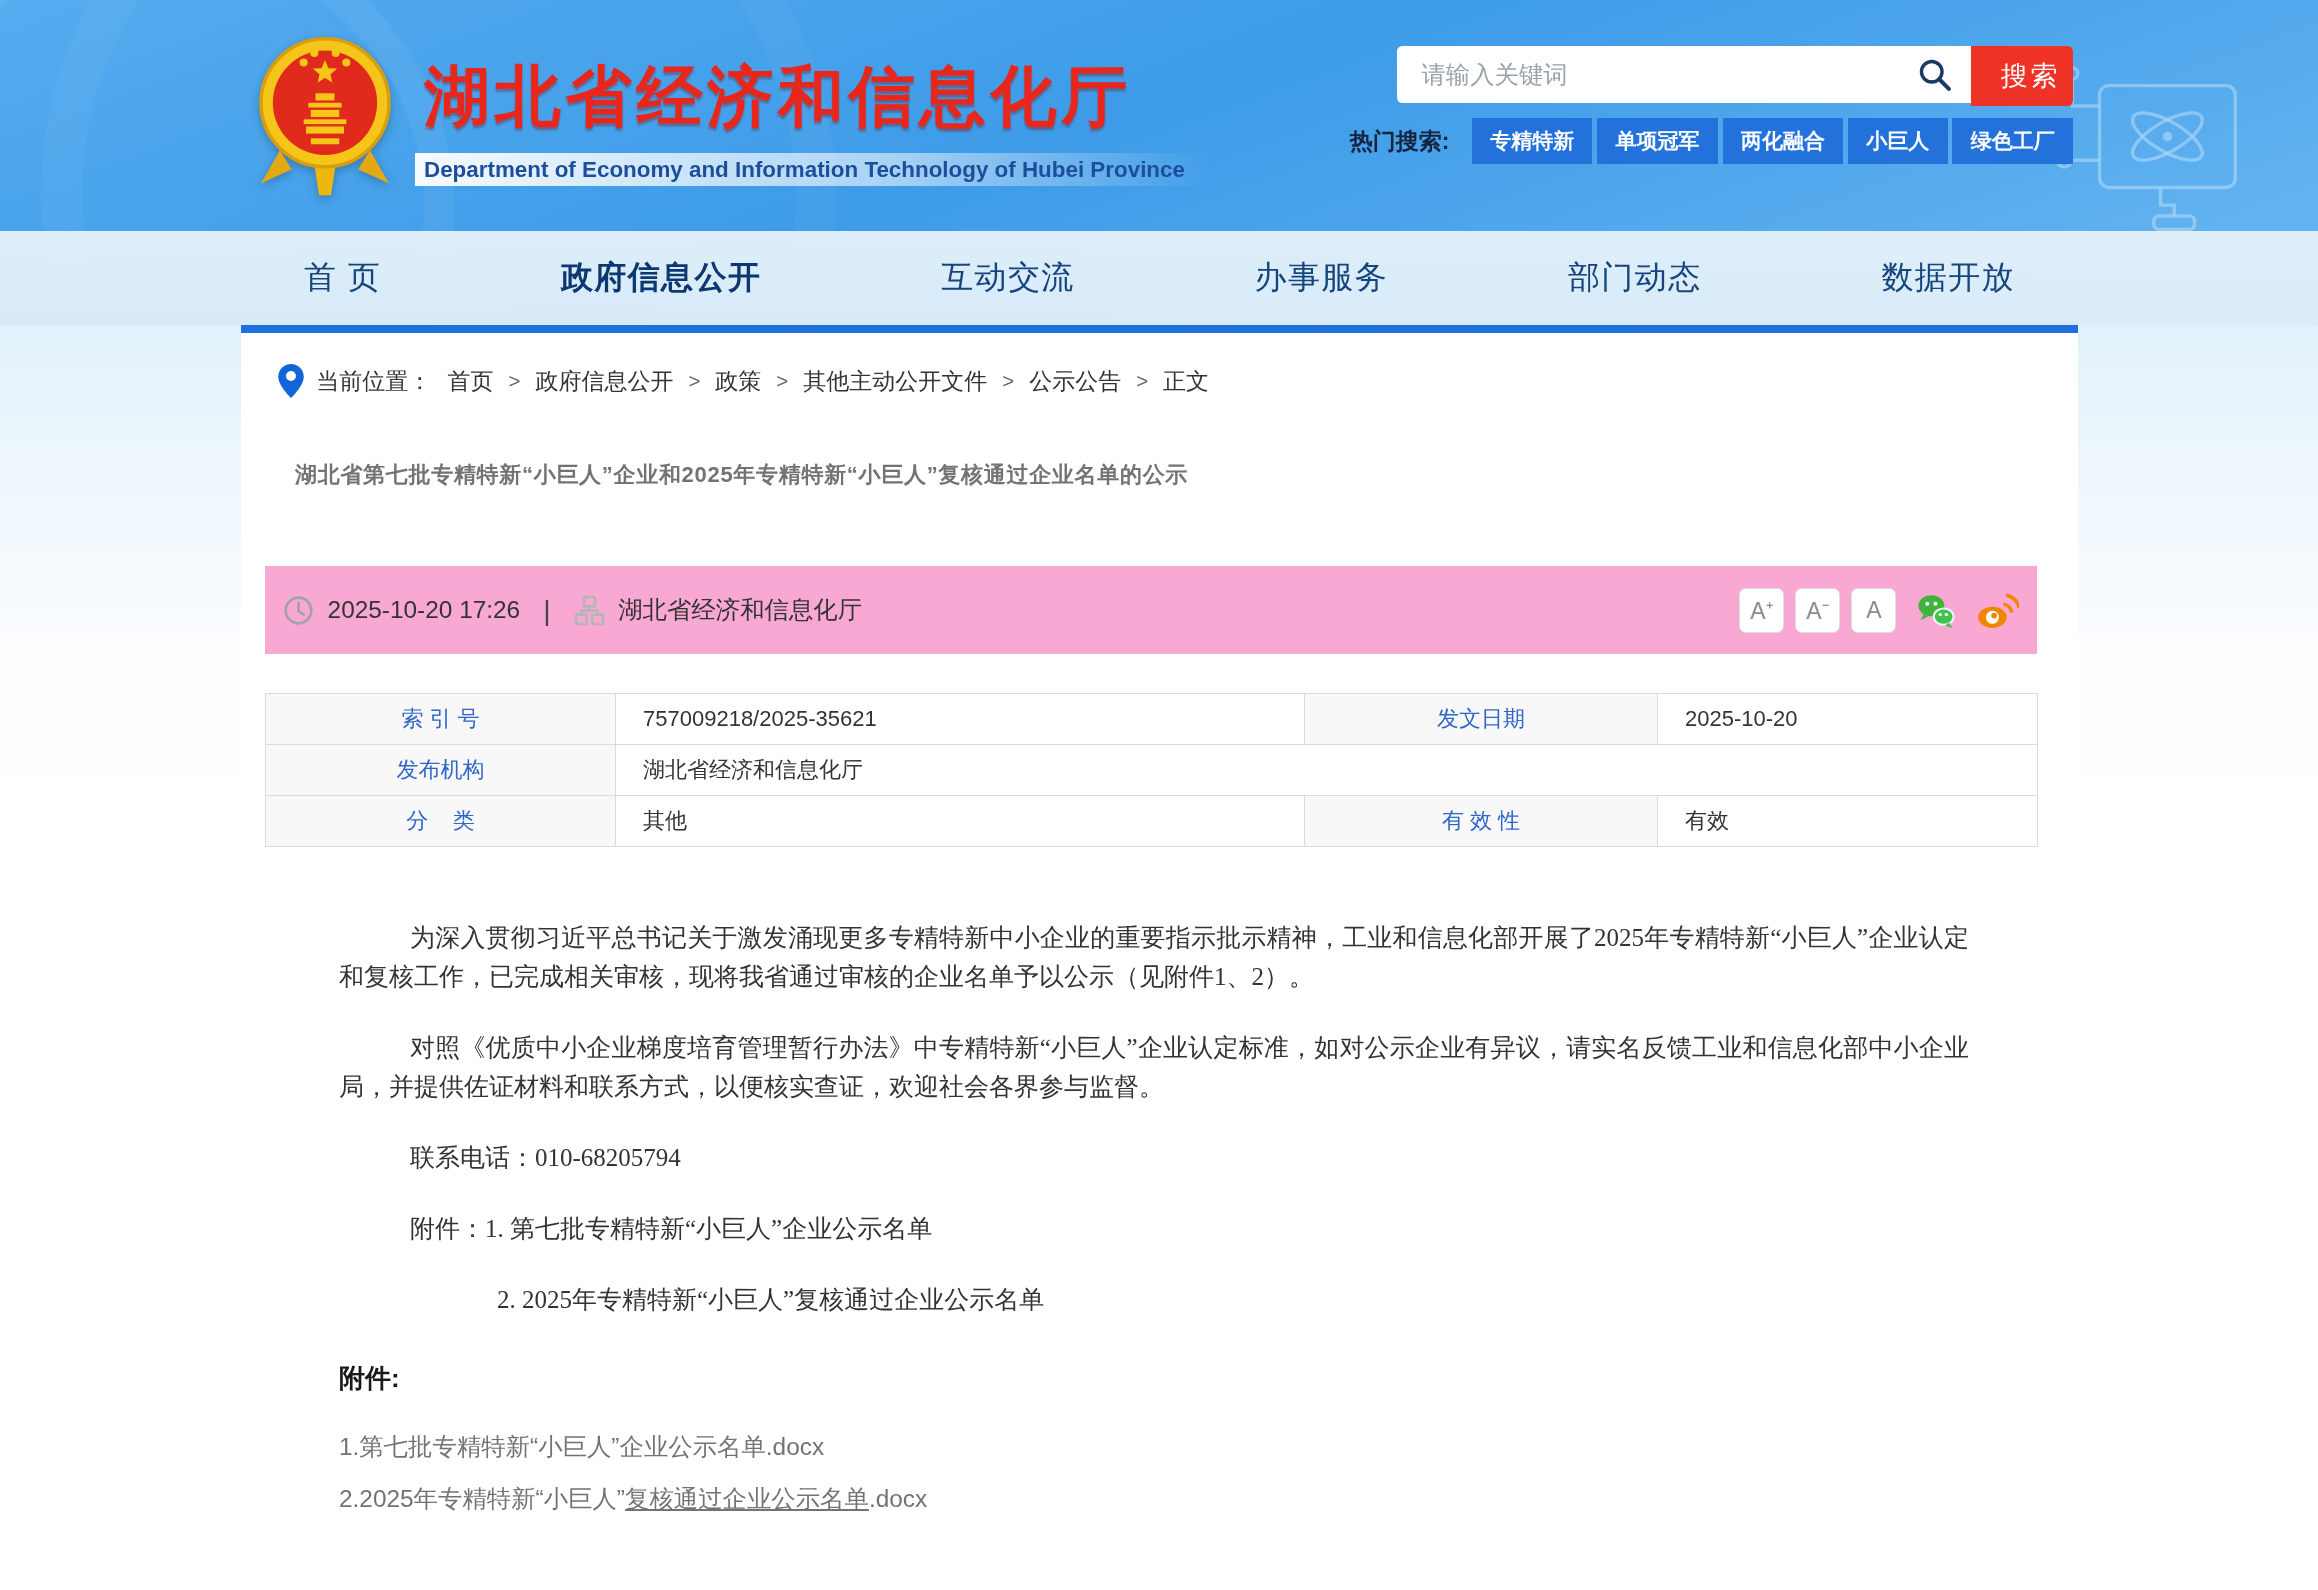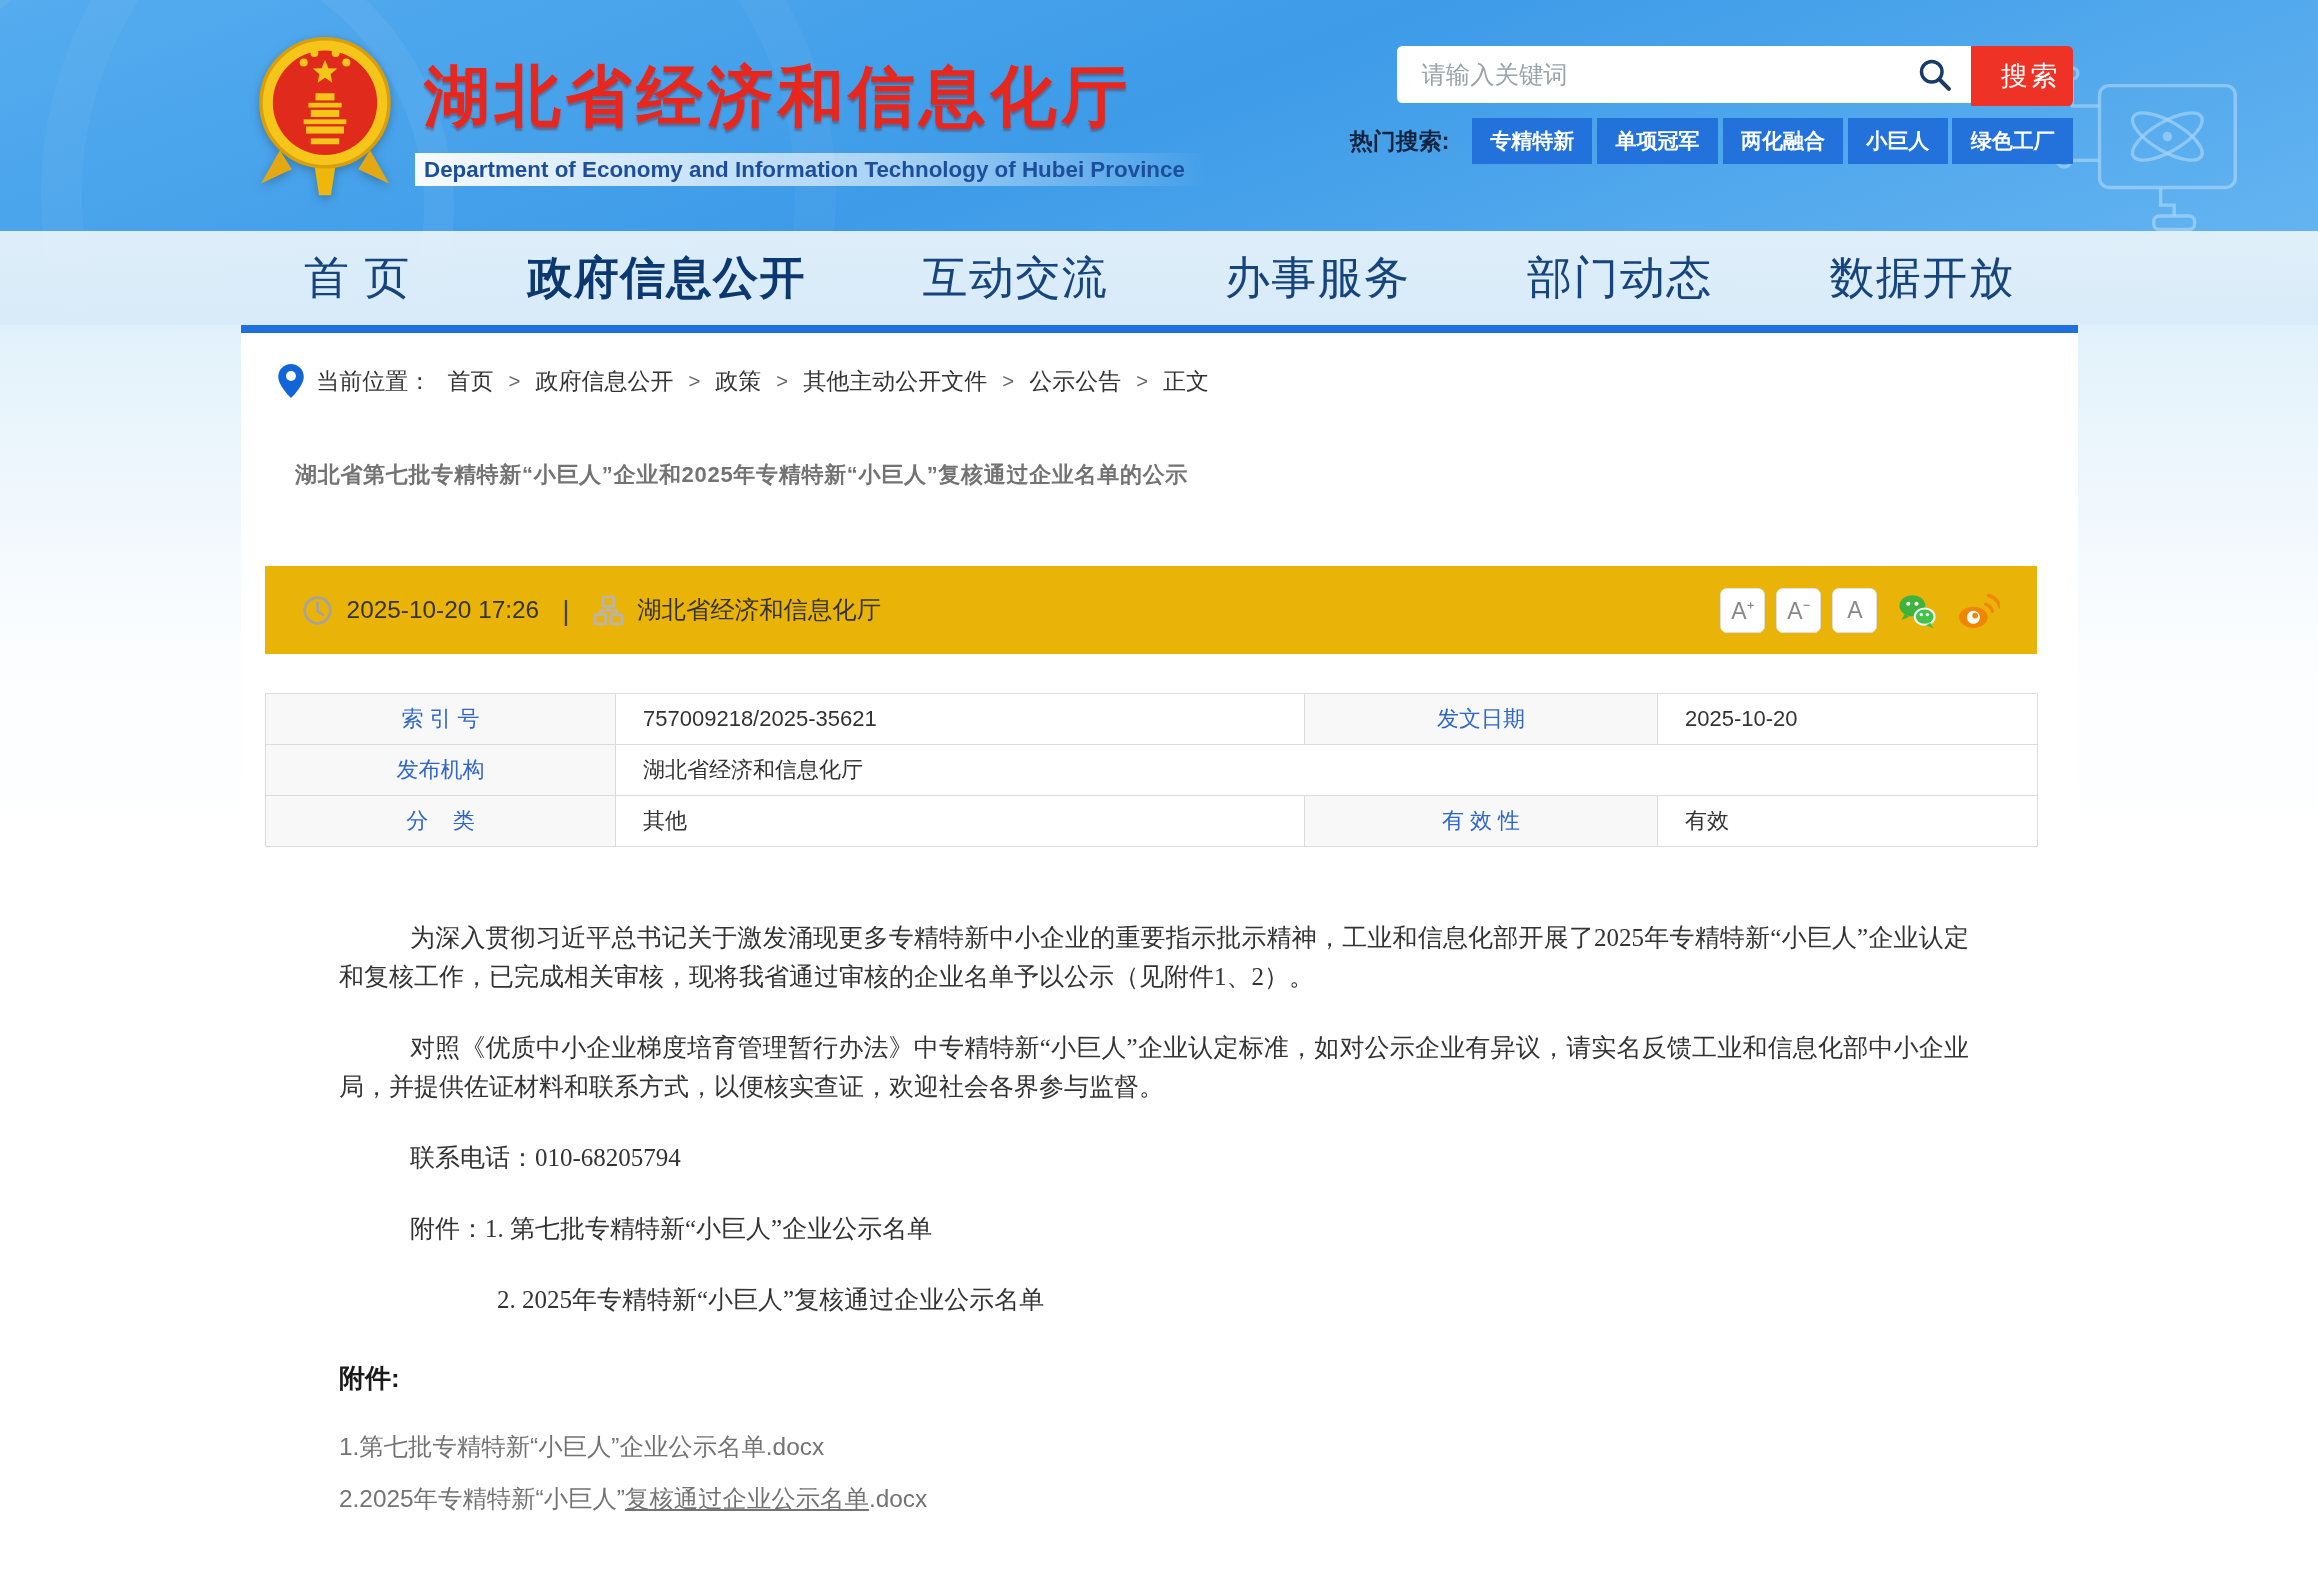--- a/index.html
+++ b/index.html
@@ -38,36 +38,36 @@
   .search-btn{width:102px;height:60px;background:#EE3226;color:#fff;font-size:27px;font-weight:400;
               border:none;border-radius:0 5.4px 5.4px 0;cursor:pointer;font-family:inherit;letter-spacing:2.7px;padding-left:23px;}
   .hot-row{margin-top:12.2px;display:flex;align-items:center;}
   .hot-label{font-size:23px;color:#14233E;font-weight:700;margin-right:17.7px;white-space:nowrap;}
   .hot-tag{display:flex;align-items:center;justify-content:center;height:46px;padding:0 18.3px;
            background:#2371DA;color:#fff;font-size:21px;font-weight:700;margin-left:4.8px;cursor:pointer;white-space:nowrap;}
 
   .navband{position:absolute;left:0;right:0;bottom:0;height:94px;
            background:linear-gradient(180deg,rgba(233,244,251,0.93),rgba(221,237,249,0.97));}
   .nav-inner{margin:0 auto;width:1711px;height:100%;display:flex;justify-content:space-between;align-items:center;}
-  .nav-item{font-size:45px;color:#16457E;font-weight:500;letter-spacing:1.4px;text-decoration:none;cursor:pointer;white-space:nowrap;}
+  .nav-item{font-size:32px;color:#16457E;font-weight:500;letter-spacing:1.4px;text-decoration:none;cursor:pointer;white-space:nowrap;}
   .nav-item.active{font-weight:900;color:#0B3870;}
 
   
   .card{position:absolute;left:241px;top:325px;width:1837px;height:1266px;background:#ffffff;
         border-top:8.1px solid #1E71DC;box-sizing:content-box;}
   .crumb{display:flex;align-items:center;margin:31px 0 0 37px;font-size:23px;color:#333;}
   .pin{width:26px;height:34px;margin-right:12.2px;flex:0 0 auto;}
   .crumb-label{margin-right:16.3px;}
   .crumb-link{color:#333;text-decoration:none;cursor:pointer;}
   .crumb-sep{color:#666;font-size:20.4px;margin:0 15px;}
 
   .art-title{margin:62px 54px 0;font-size:22px;font-weight:700;color:#737373;letter-spacing:0.7px;}
 
-  .meta{margin:76px 0 0 24px;width:1772px;height:88px;background:#eab308;display:flex;align-items:center;
-        justify-content:space-between;box-sizing:border-box;padding:0 37px;}
+  .meta{margin:76px 0 0 24px;width:1772px;height:88px;background:#f9a8d4;display:flex;align-items:center;
+        justify-content:space-between;box-sizing:border-box;padding:0 18px;}
   .meta-left{display:flex;align-items:center;font-size:24.4px;color:#333;}
   .icon-clock,.icon-org{width:31px;height:31px;margin-right:13.6px;}
   .meta-div{color:#444;font-size:28.5px;margin:0 23px;font-weight:300;}
   .meta-right{display:flex;align-items:center;}
   .font-btn{width:45px;height:45px;background:#fff;border:1.4px solid #DFDFDF;border-radius:6.8px;font-size:23px;
             color:#8A8A8A;cursor:pointer;font-family:inherit;display:flex;align-items:center;justify-content:center;
             margin-left:11px;}
   .share{width:45px;height:45px;cursor:pointer;margin-left:16.3px;}
 
   .info{margin:39px 0 0 24px;width:1772px;border-collapse:collapse;table-layout:fixed;}

